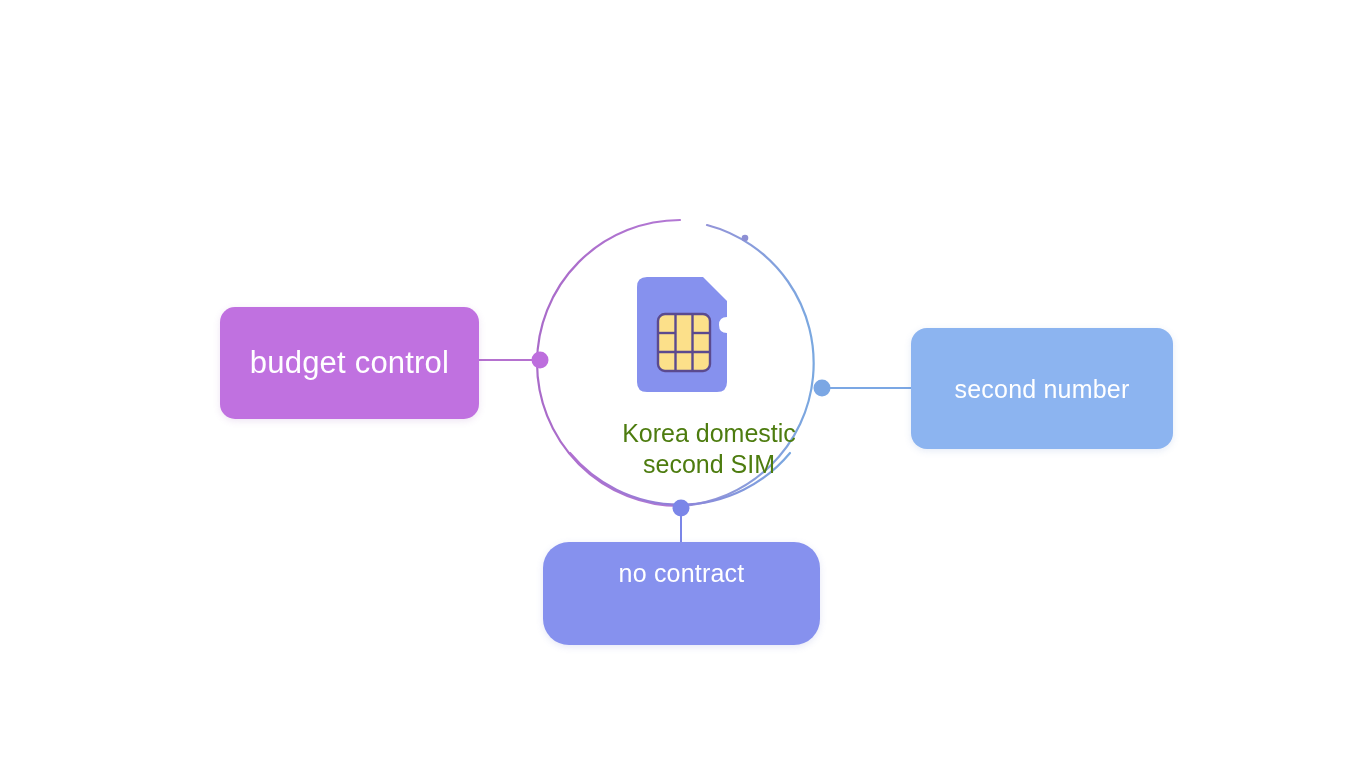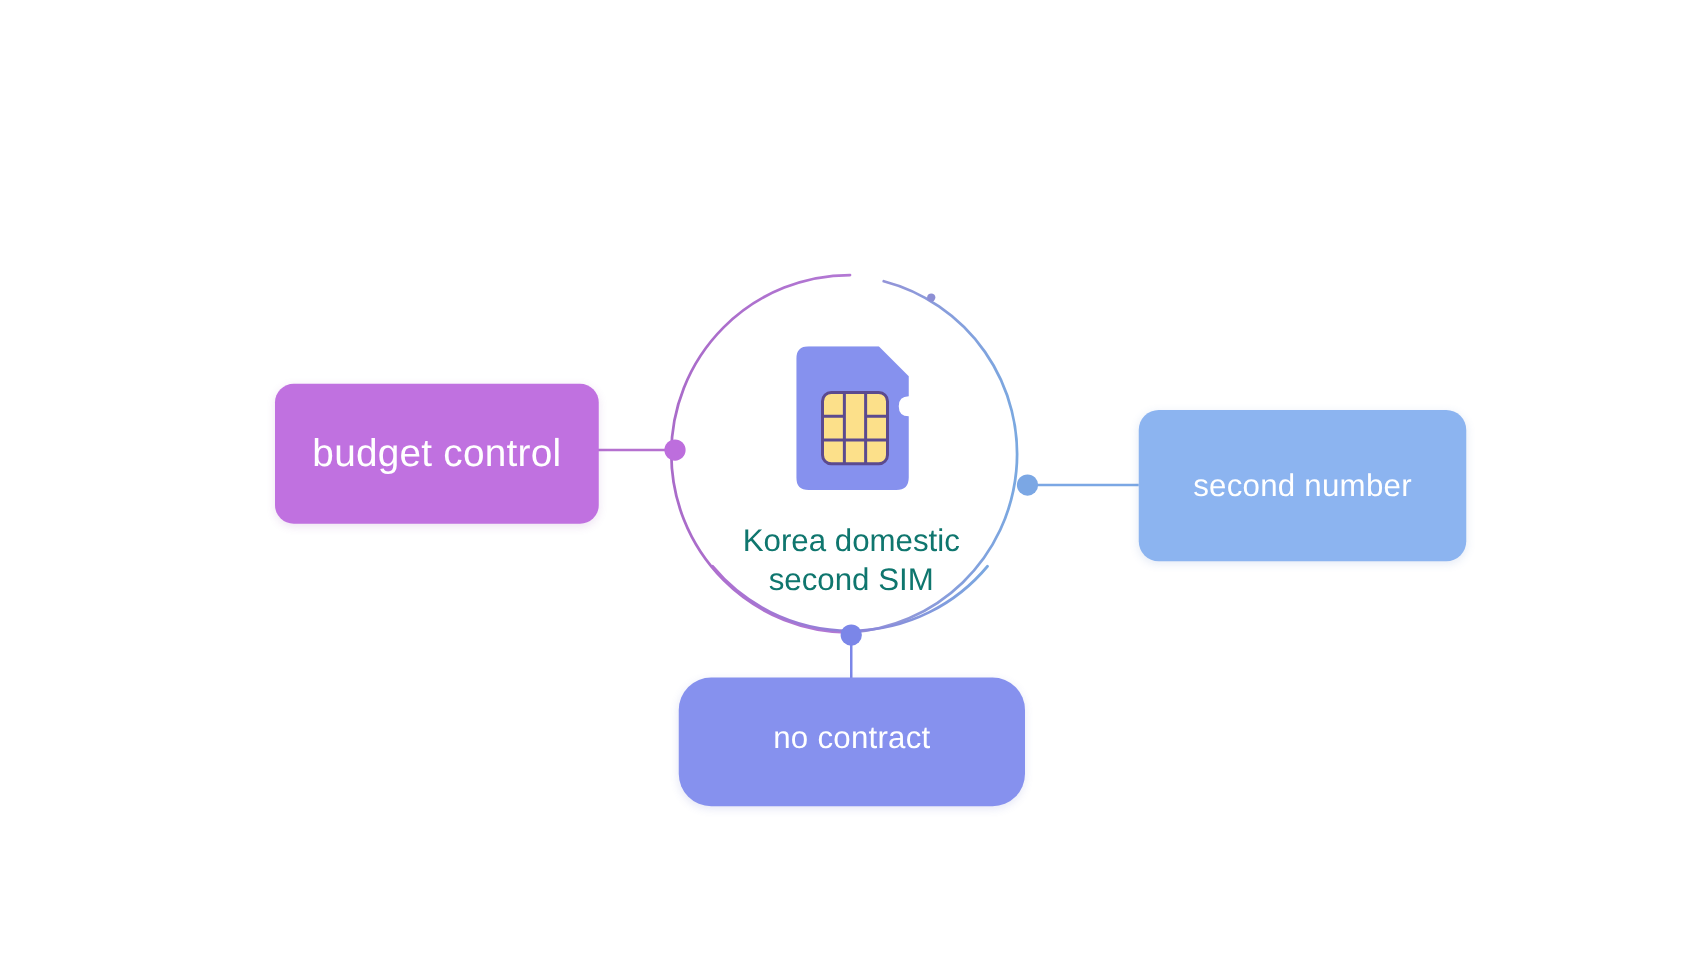--- a/index.html
+++ b/index.html
@@ -71,32 +71,32 @@
 
   #node-no-contract {
     left: 543px;
     top: 542px;
     width: 277px;
     height: 103px;
     border-radius: 26px;
     background: #8691ee;
     font-size: 25px;
     align-items: flex-start;
-    padding-top: 34px;
+    padding-top: 17px;
     box-shadow: 0 2px 7px rgba(95, 105, 200, 0.16);
   }
 
   
   #hub-caption {
     position: absolute;
-    left: 560px;
+    left: 588px;
     top: 418px;
     width: 242px;
     text-align: center;
-    color: #0f766e;
+    color: #4d7c0f;
     font-size: 25px;
     line-height: 31px;
     font-family: "Liberation Sans", sans-serif;
     user-select: none;
   }
   #hub-caption .cap-line { display: block; white-space: nowrap; }
 
   
   #sim-card-icon {
     position: absolute;

